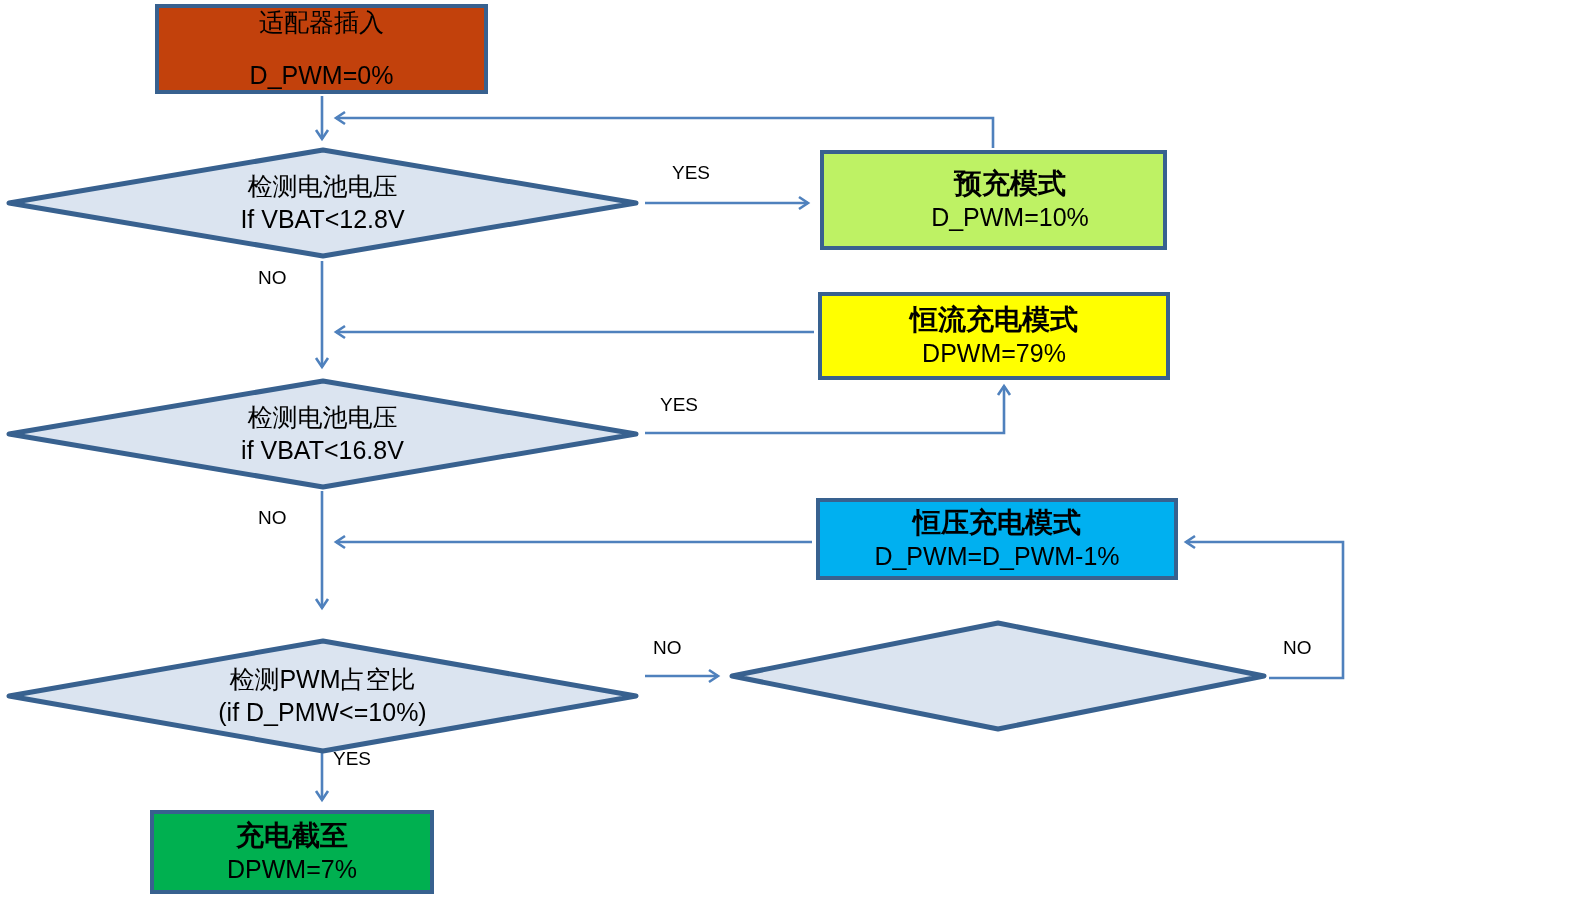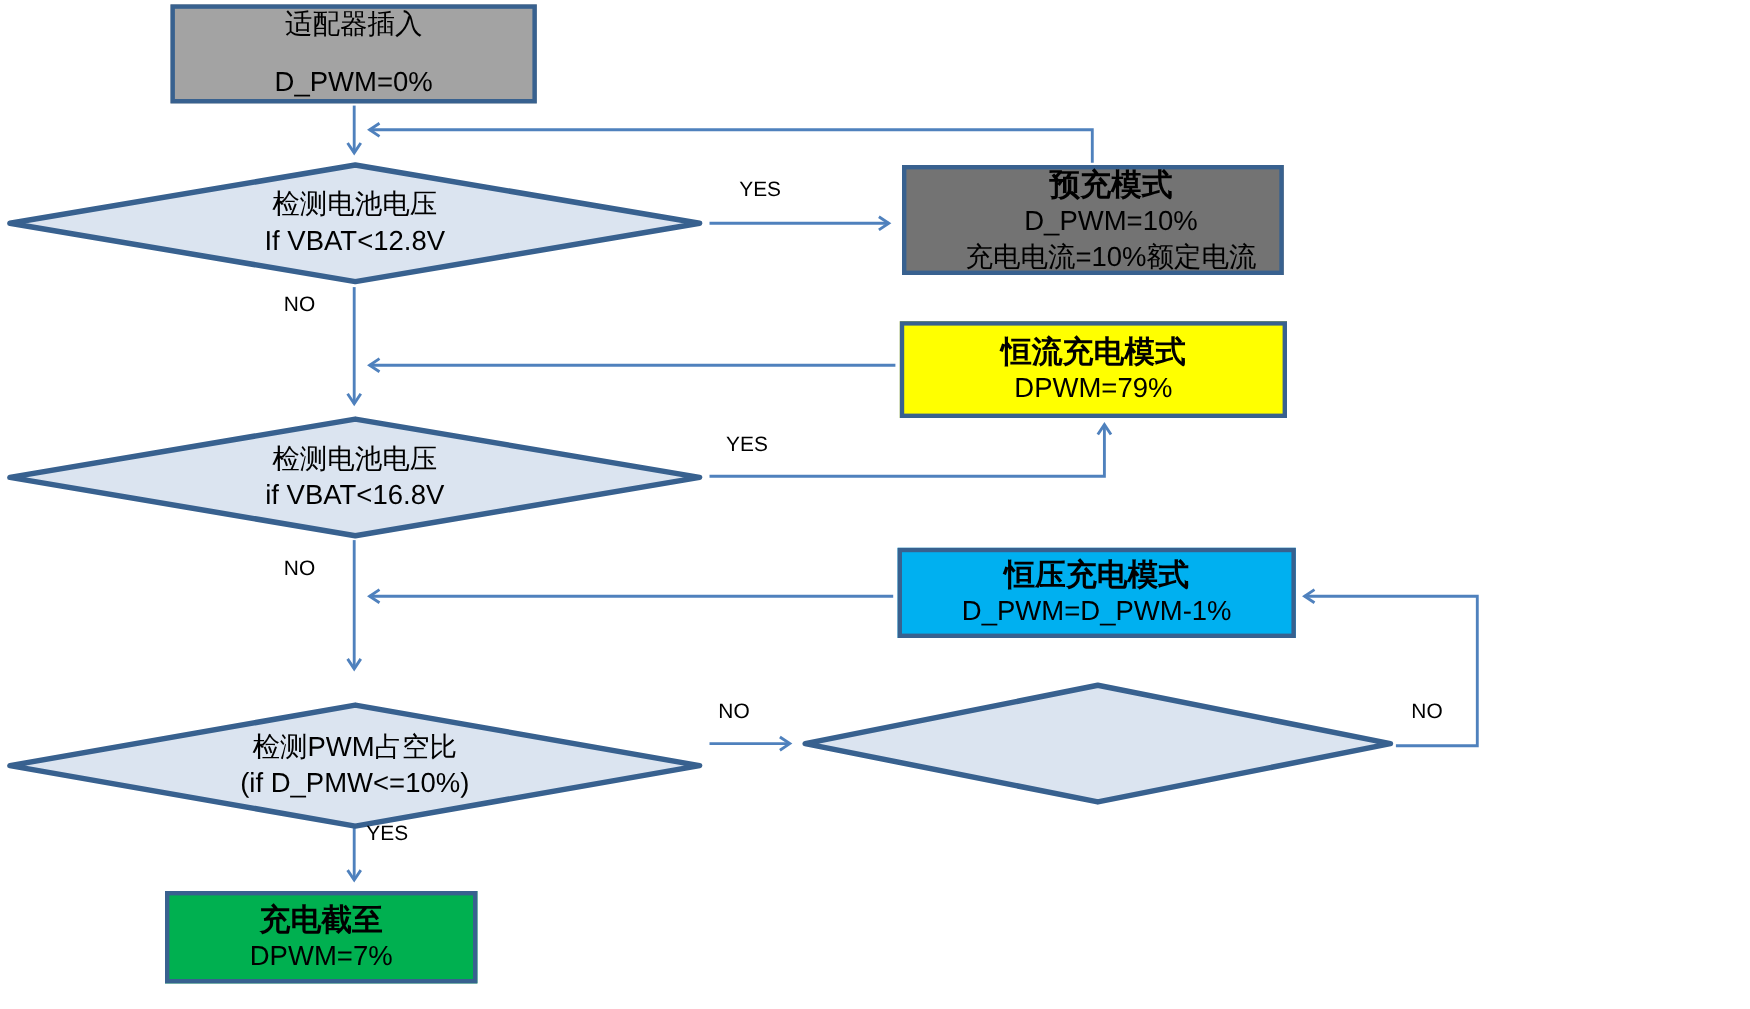--- a/index.html
+++ b/index.html
@@ -8,22 +8,22 @@
     font-family:"Liberation Sans","DejaVu Sans",sans-serif; color:#000;
     overflow:hidden;
   }
   .edges { position:absolute; left:0; top:0; width:1591px; height:917px; }
   .node {
     position:absolute; box-sizing:border-box;
     display:flex; flex-direction:column; align-items:center; justify-content:center;
     text-align:center;
   }
   .rect { border:4px solid #38618f; }
-  .fill-light  { background:#a3a3a3;gap:20px; }
-  .fill-orange { background:#737373;padding-left:33px; }
+  .fill-light  { background:#c2410c;gap:20px; }
+  .fill-orange { background:#bef264;padding-left:33px; }
   .fill-yellow { background:#ffff00; }
   .fill-cyan   { background:#00b0f0; }
   .fill-green  { background:#00b050; }
   .diamond { background:transparent; }
   .shape { position:absolute; left:0; top:0; }
   .shape polygon { fill:#dbe4f0; stroke:#38618f; stroke-width:5; stroke-linejoin:round; }
   .txt { position:relative; z-index:2; }
   .line  { font-size:25px; line-height:33px; white-space:nowrap; }
   .title { font-size:28px; line-height:35px; font-weight:bold; white-space:nowrap; }
   .edge-label { position:absolute; font-size:19px; line-height:30px; white-space:nowrap; }
@@ -64,21 +64,20 @@
     </svg>
     <div class="txt">
       <div class="line">检测电池电压</div>
       <div class="line">If VBAT&lt;12.8V</div>
     </div>
   </div>
 
   <div class="node rect fill-orange" style="left:820px;top:150px;width:347px;height:100px">
     <div class="title">预充模式</div>
     <div class="line">D_PWM=10%</div>
-    <div class="line">充电电流=10%额定电流</div>
   </div>
 
   <div class="node rect fill-yellow" style="left:818px;top:292px;width:352px;height:88px">
     <div class="title">恒流充电模式</div>
     <div class="line">DPWM=79%</div>
   </div>
 
   <div class="node diamond" style="left:5px;top:378px;width:635px;height:112px">
     <svg class="shape" width="635" height="112">
       <polygon points="4,56 318,3 631,56 318,109"></polygon>

